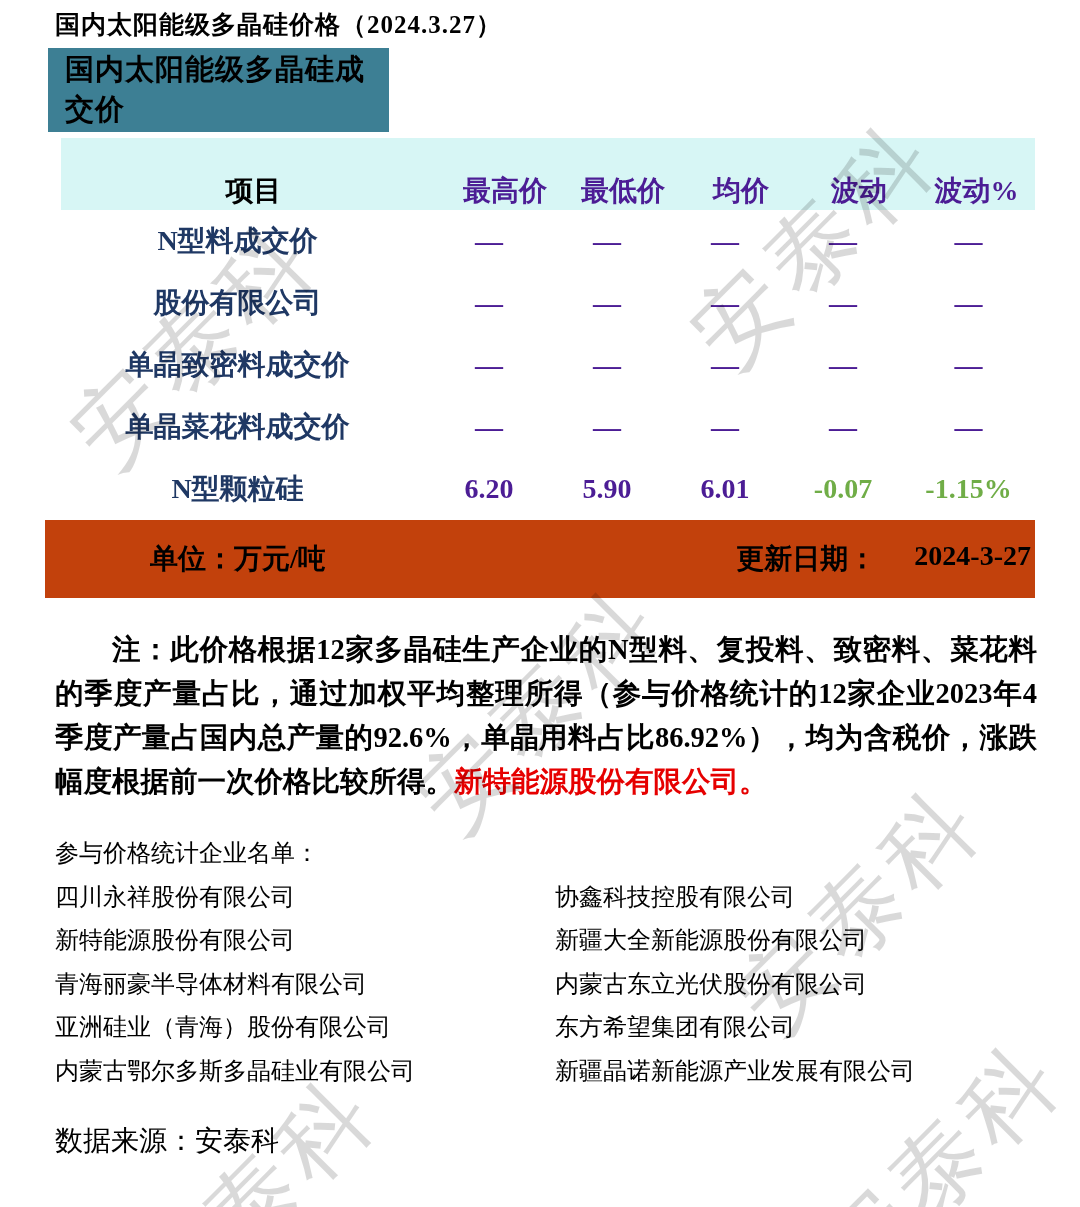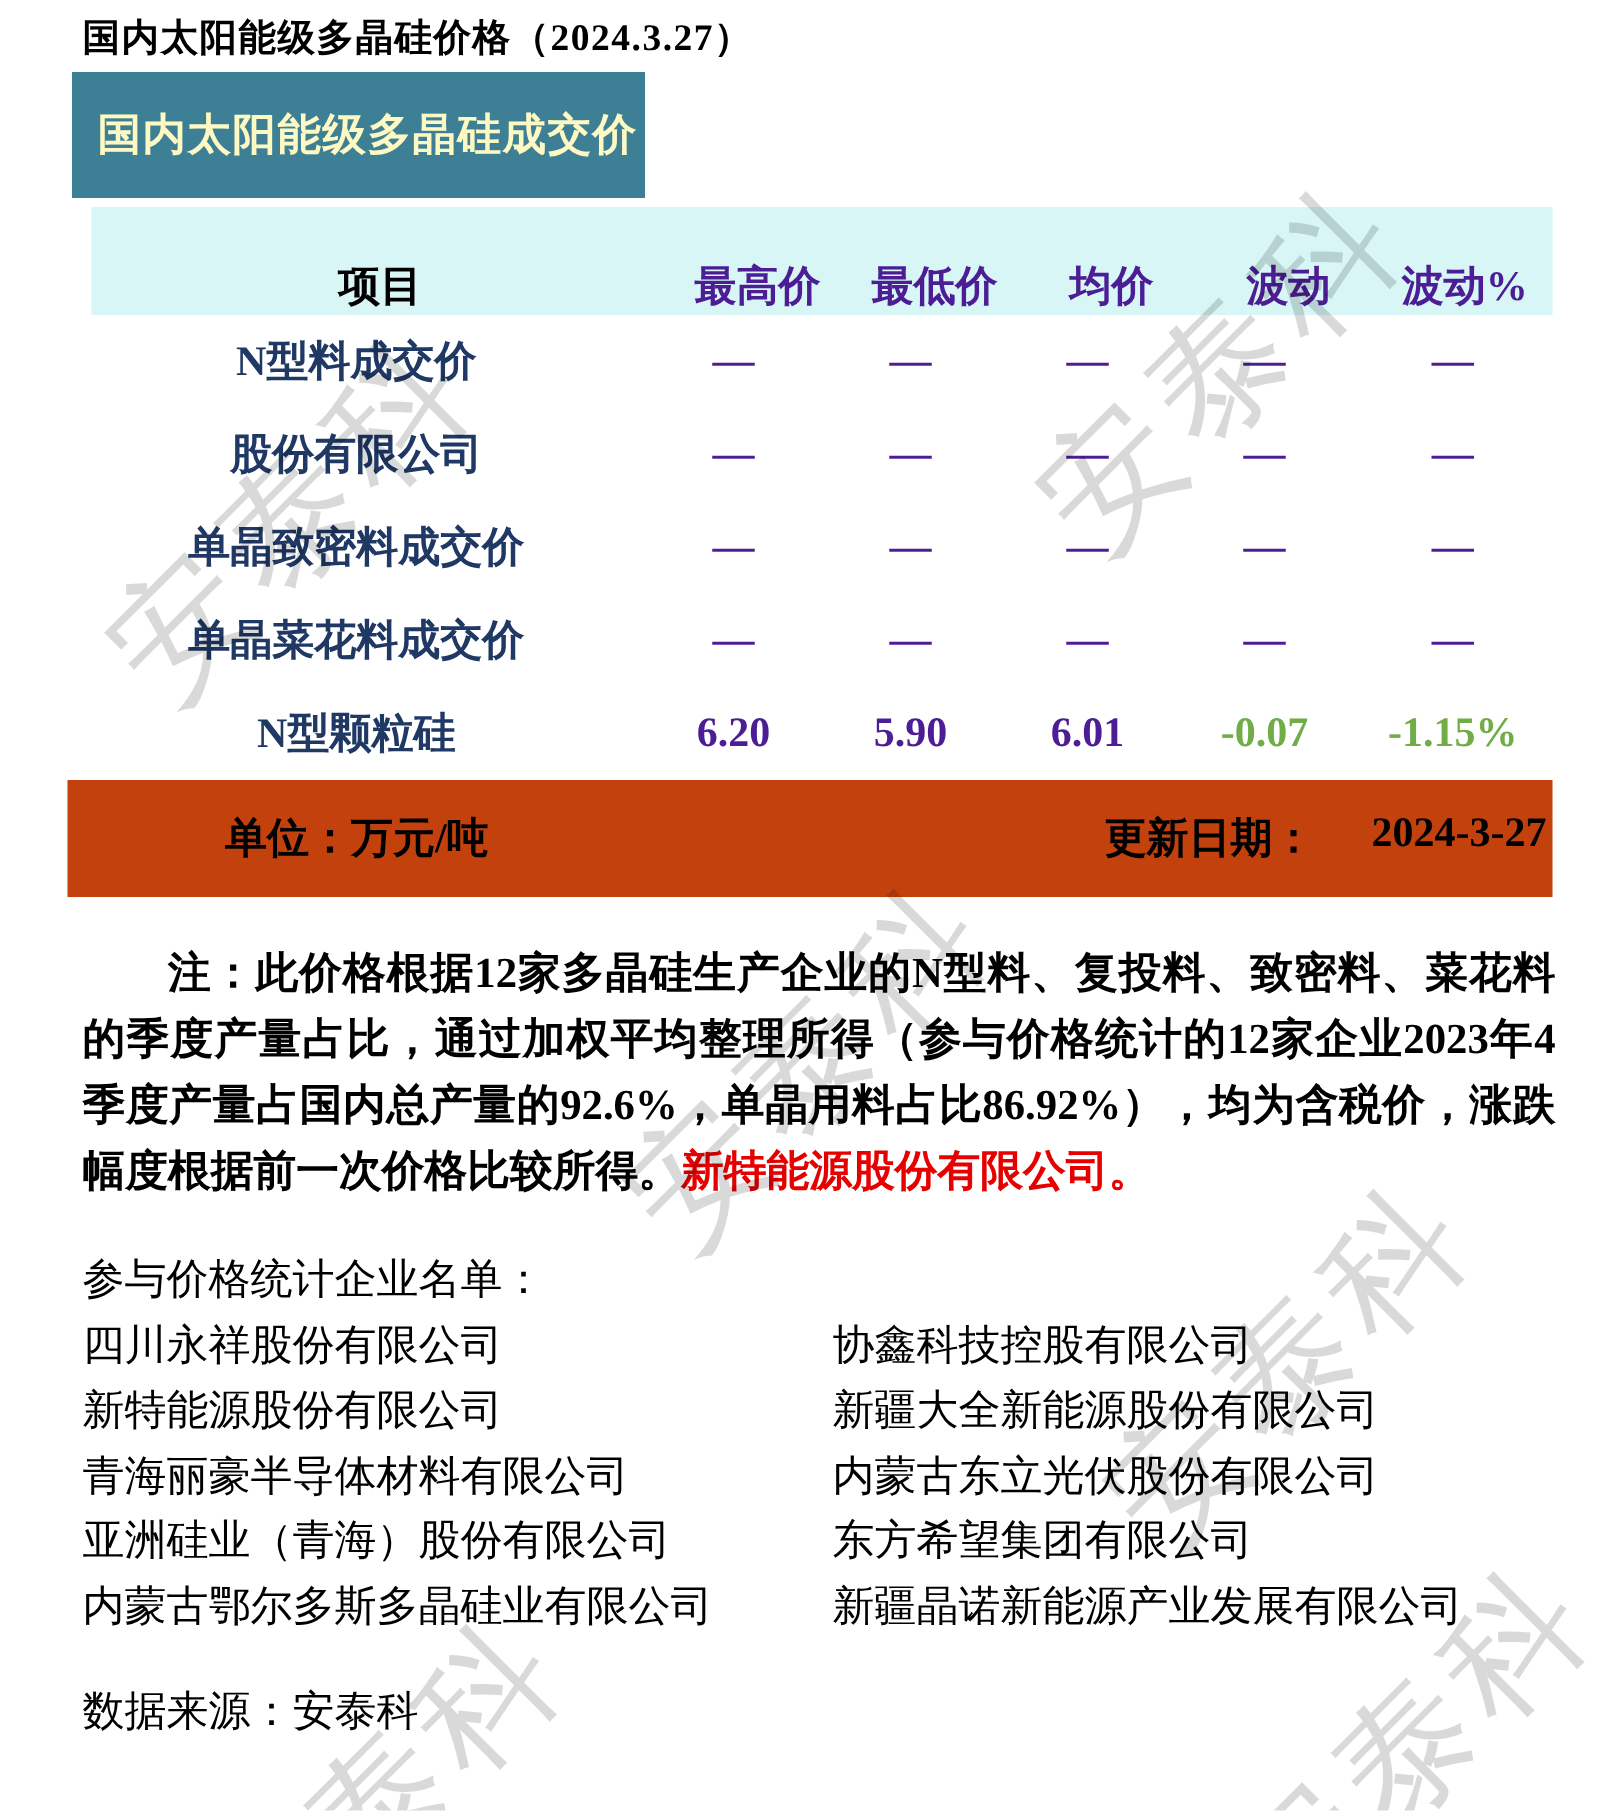--- a/index.html
+++ b/index.html
@@ -19,22 +19,22 @@
     transform:translate(-50%,-50%) rotate(-45deg);
   }
 
   .doc-title {
     position:absolute; left:55px; top:8px;
     font-size:25px; font-weight:bold; color:#000;
     letter-spacing:1px; z-index:2;
   }
 
   .banner {
-    position:absolute; left:48px; top:48px; width:382px; height:84px;
-    background:#3d7f94; color:#fef9c3;
+    position:absolute; left:48px; top:48px; width:341px; height:84px;
+    background:#3d7f94; color:#000000;
     display:flex; align-items:center; padding-left:17px;
     font-size:29px; font-weight:bold; letter-spacing:1px; z-index:2;
   }
 
   .price-table { position:absolute; left:45px; top:138px; width:990px; z-index:2; }
   .thead {
     display:flex; align-items:flex-end; height:72px;
     background:#d7f6f5; font-size:28px; font-weight:bold; color:#000;margin-left:16px;
   }
   .trow { display:flex; align-items:center; height:62px; font-size:28px; font-weight:bold; }
@@ -50,21 +50,21 @@
   .tfoot .unit { margin-left:105px; }
   .tfoot .update { margin-left:auto; margin-right:4px; display:flex; gap:38px; }
 
   .note {
     position:absolute; left:55px; top:628px; width:982px; z-index:2;
     font-size:28.5px; line-height:44px; font-weight:bold; color:#000;
     text-align:justify; text-indent:57px;
   }
   .note .red { color:#e60000; }
 
-  .companies { position:absolute; left:55px; top:832px; z-index:2; font-size:28px; line-height:43.5px; color:#000;font-family:Liberation Serif, serif; }
+  .companies { position:absolute; left:55px; top:832px; z-index:2; font-size:24px; line-height:43.5px; color:#000;font-family:Liberation Serif, serif; }
   .companies .heading { font-weight:normal; }
   .company-row { display:flex; }
   .company-left { width:500px; }
 
   .source { position:absolute; left:55px; top:1122px; z-index:2; font-size:28px; color:#000; }
 </style>
 </head>
 <body>
 
 <div id="page">

